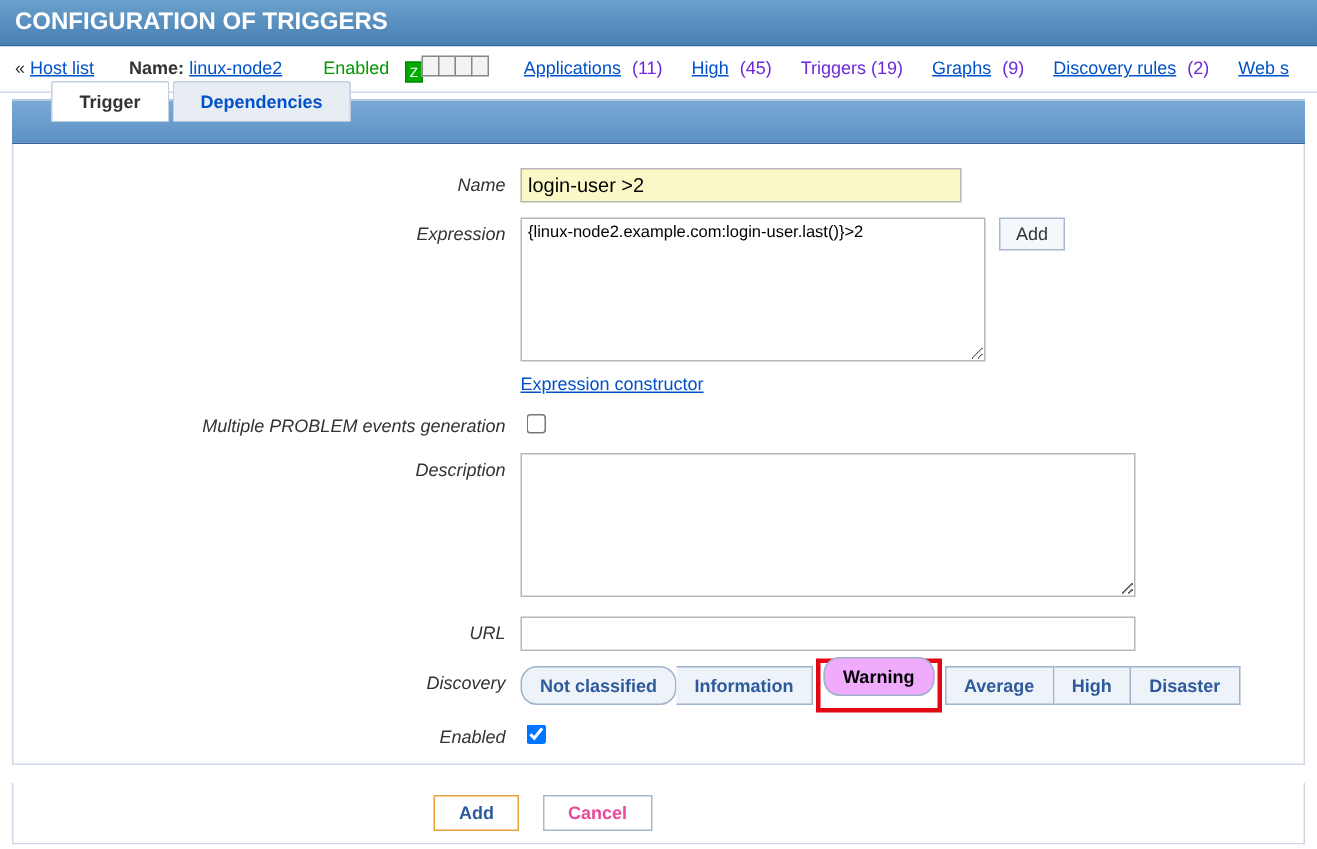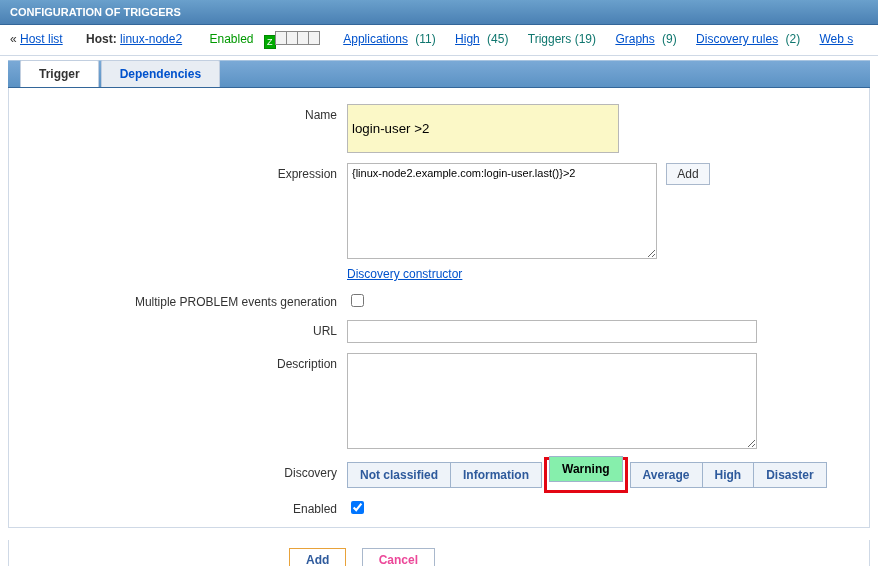--- a/index.html
+++ b/index.html
@@ -9,36 +9,36 @@
     font-size: 12px;
     color: #333;
     background: #fff;
   }
   .header-bar {
     background: linear-gradient(to bottom, #6aa0cc 0%, #4a80b3 100%);
     color: #fff;
     font-weight: bold;
     padding: 6px 10px;
     border-bottom: 1px solid #336699;
-    font-size: 11px;
+    font-size: 16px;
   }
   .breadcrumb-bar {
     background: #fff;
     padding: 6px 10px;
     border-bottom: 1px solid #cfd9e6;
     font-size: 12px;
     white-space: nowrap;
     overflow: hidden;
   }
   .breadcrumb-bar a {
     color: #0052cc;
     margin-right: 4px;
   }
   .breadcrumb-bar .nolink {
-    color: #0f766e;
+    color: #6d28d9;
     text-decoration: none;
   }
   .breadcrumb-bar .sep { margin: 0 8px; }
   .enabled { color: #009900; font-weight: normal; margin: 0 4px; }
   .zblock {
     display: inline-block;
     vertical-align: middle;
     margin: 0 4px;
   }
   .zblock span {
@@ -51,21 +51,21 @@
     background: #f3f3f3;
     color: #666;
     margin-left: -1px;
   }
   .zblock span.zgreen { background: #00aa00; color:#fff; border-color:#008800; }
 
   .tabs-bar {
     background: linear-gradient(to bottom, #7aa9d6 0%, #5b92c4 100%);
     border-top: 1px solid #a8c4e0;
     border-bottom: 1px solid #336699;
-    padding: 0;
+    padding: 14px;
     height: 28px;
     margin-top: 4px;
   }
   .tabs-inner { padding-left: 12px; display:flex; align-items:flex-end; height:100%; }
   .tab {
     display: inline-block;
     padding: 6px 18px;
     background: #e8edf3;
     border: 1px solid #c2cfe0;
     border-bottom: none;
@@ -89,25 +89,26 @@
     display: flex;
     align-items: flex-start;
     margin-bottom: 10px;
   }
   .form-label {
     width: 320px;
     text-align: right;
     padding-right: 10px;
     padding-top: 4px;
     color: #333;
+    font-style: italic;
   }
   .form-field { flex: 1; }
   input[type=text].wide {
-    width: 272px;
-    padding: 16px 4px;
+    width: 294px;
+    padding: 3px 4px;
     border: 1px solid #b8b8b8;
   }
   input[type=text].yellow {
     background: #fbf8c7;
   }
   textarea {
     padding: 3px 4px;
     border: 1px solid #b8b8b8;
     font-family: Arial, Verdana, sans-serif;
     font-size: 11px;
@@ -136,23 +137,23 @@
   .sev-btn {
     padding: 5px 12px;
     border: 1px solid #9fb3cc;
     border-left: none;
     background: #eef3f9;
     color: #2e5a9c;
     font-weight: bold;
     cursor: pointer;
     font-size: 12px;
   }
-  .sev-btn:first-child { border-left: 1px solid #9fb3cc; }
+  .sev-btn:first-child { border-left: 1px solid #9fb3cc; border-radius: 11px; }
   .sev-btn.selected {
-    background: #86efac;
+    background: #f0abfc;
     color: #000;
   }
   .highlight-box {
     display: inline-block;
     border: 3px solid #e30613;
     padding: 2px;
     margin: -5px 2px;
   }
   .highlight-box .sev-btn { border-left: 1px solid #9fb3cc; }
 
@@ -186,21 +187,21 @@
 <body>
 
 <div class="header-bar">
   <span>CONFIGURATION OF TRIGGERS</span>
 </div>
 
 <div class="breadcrumb-bar">
   <span>«</span>
   <a href="#">Host list</a>
   <span class="sep"></span>
-  <b>Host:</b>
+  <b>Name:</b>
   <a href="#">linux-node2</a>
   <span class="sep"></span>
   <span class="enabled">Enabled</span>
   <span class="zblock">
     <span class="zgreen">Z</span><span></span><span></span><span></span><span></span>
   </span>
   <span class="sep"></span>
   <a href="#">Applications</a>
   <span class="nolink">(11)</span>
   <span class="sep"></span>
@@ -235,43 +236,43 @@
         <input type="text" class="wide yellow" value="login-user &gt;2" style="">
       </div>
     </div>
 
     <div class="form-row">
       <div class="form-label">Expression</div>
       <div class="form-field">
         <textarea class="expr-area" style="">{linux-node2.example.com:login-user.last()}&gt;2</textarea>
         <span class="btn">Add</span>
         <div style="margin-top:8px;">
-          <span class="link-blue">Discovery constructor</span>
+          <span class="link-blue">Expression constructor</span>
         </div>
       </div>
     </div>
 
     <div class="form-row">
       <div class="form-label">Multiple PROBLEM events generation</div>
       <div class="form-field">
         <input type="checkbox" style="">
       </div>
     </div>
 
     <div class="form-row">
+      <div class="form-label">Description</div>
+      <div class="form-field">
+        <textarea class="desc-area" style=""></textarea>
+      </div>
+    </div>
+
+    <div class="form-row">
       <div class="form-label">URL</div>
       <div class="form-field">
         <input type="text" class="url-input" value="" style="">
-      </div>
-    </div>
-
-    <div class="form-row">
-      <div class="form-label">Description</div>
-      <div class="form-field">
-        <textarea class="desc-area" style=""></textarea>
       </div>
     </div>
 
     <div class="form-row">
       <div class="form-label">Discovery</div>
       <div class="form-field">
         <span class="severity-group">
           <span class="sev-btn">Not classified</span>
           <span class="sev-btn">Information</span>
           <span class="highlight-box">

